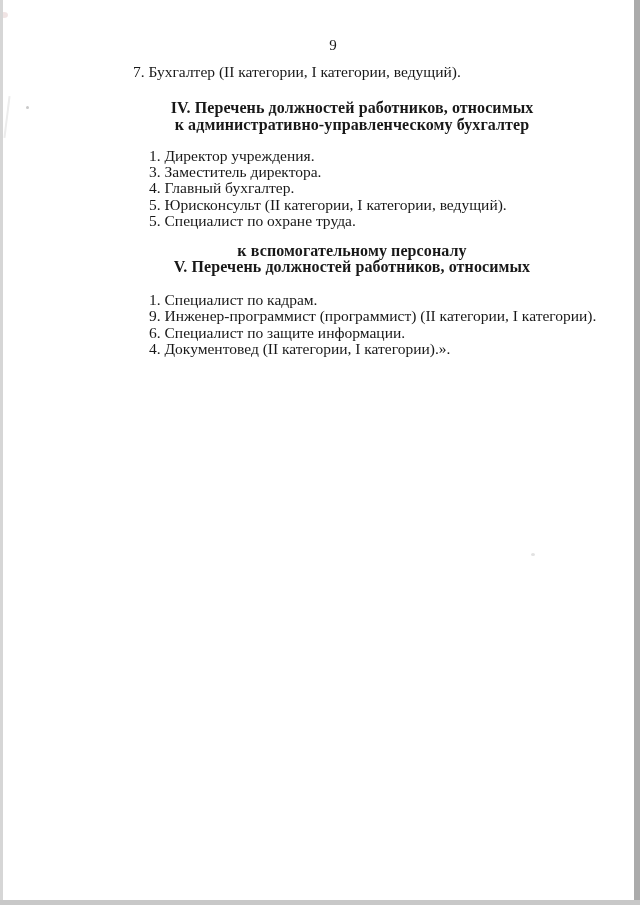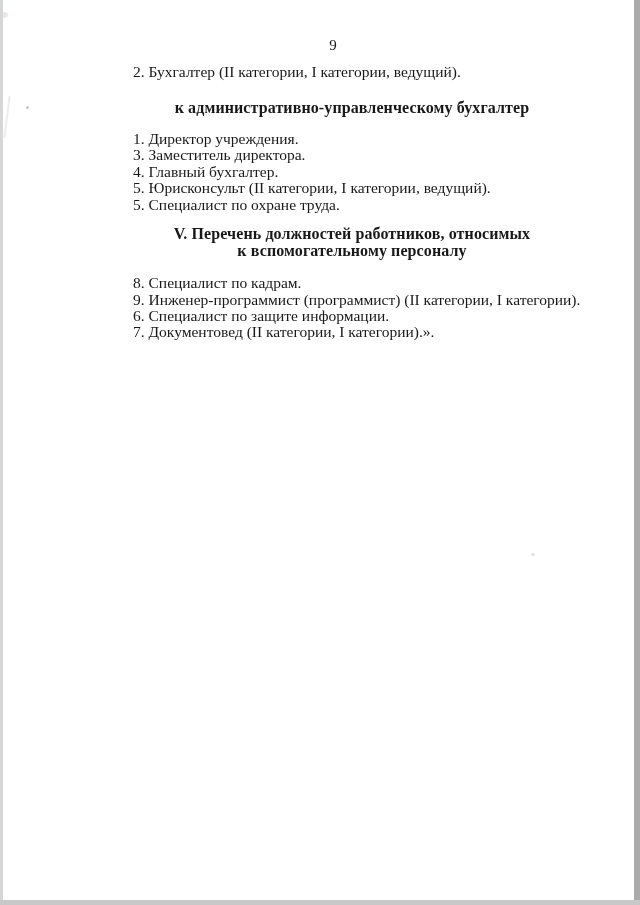--- a/index.html
+++ b/index.html
@@ -38,58 +38,59 @@
     font-size: 15.5px; line-height: 16.4px;
   }
   .line { white-space: nowrap; }
   .heading {
     font-weight: bold; font-size: 16px; line-height: 16.6px;
     text-align: center; letter-spacing: 0.1px;
     margin-top: 20px;
   }
   .heading .hl { display: block; white-space: nowrap; }
   .heading-2 { margin-top: 13px; }
-  .list { list-style: none; }
+  .list { list-style: none; margin-left: 16px; }
   .list-1 { margin-top: 14px; }
   .list-2 { margin-top: 16px; }
   .list li { white-space: nowrap; }
 </style>
 </head>
 <body>
 
 <div class="scan-page">
 
   <div class="page-number">9</div>
 
   <div class="content">
 
-    <p class="line">2. Бухгалтер (II категории, I категории, ведущий).</p>
+    <p class="line">7. Бухгалтер (II категории, I категории, ведущий).</p>
 
     <h3 class="heading heading-1">
+      <span class="hl">IV. Перечень должностей работников, относимых</span>
       <span class="hl">к административно-управленческому бухгалтер</span>
     </h3>
 
     <ul class="list list-1">
       <li>1. Директор учреждения.</li>
       <li>3. Заместитель директора.</li>
       <li>4. Главный бухгалтер.</li>
       <li>5. Юрисконсульт (II категории, I категории, ведущий).</li>
       <li>5. Специалист по охране труда.</li>
     </ul>
 
     <h3 class="heading heading-2">
+      <span class="hl">к вспомогательному персоналу</span>
       <span class="hl">V. Перечень должностей работников, относимых</span>
-      <span class="hl">к вспомогательному персоналу</span>
     </h3>
 
     <ul class="list list-2">
-      <li>8. Специалист по кадрам.</li>
+      <li>1. Специалист по кадрам.</li>
       <li>9. Инженер-программист (программист) (II категории, I категории).</li>
       <li>6. Специалист по защите информации.</li>
-      <li>7. Документовед (II категории, I категории).».</li>
+      <li>4. Документовед (II категории, I категории).».</li>
     </ul>
 
   </div>
 
   <div class="scratch-left"></div>
   <div class="smudge-topleft"></div>
   <div class="speck-1"></div>
   <div class="speck-2"></div>
   <div class="edge-left"></div>
   <div class="edge-right"></div>

